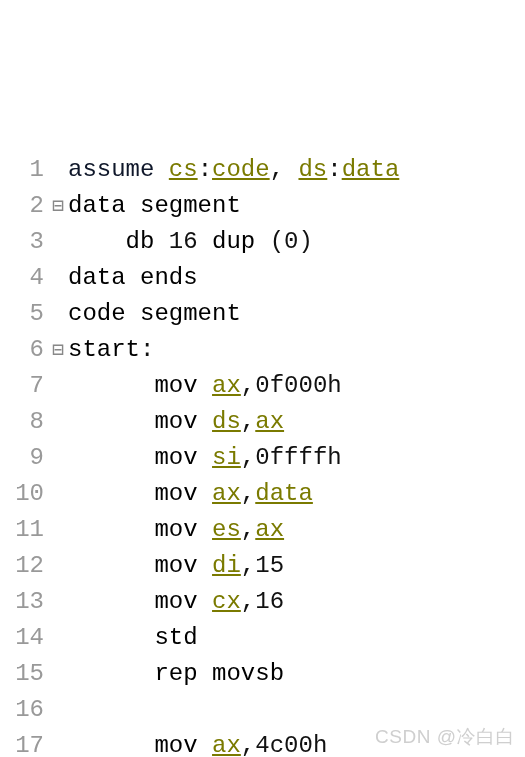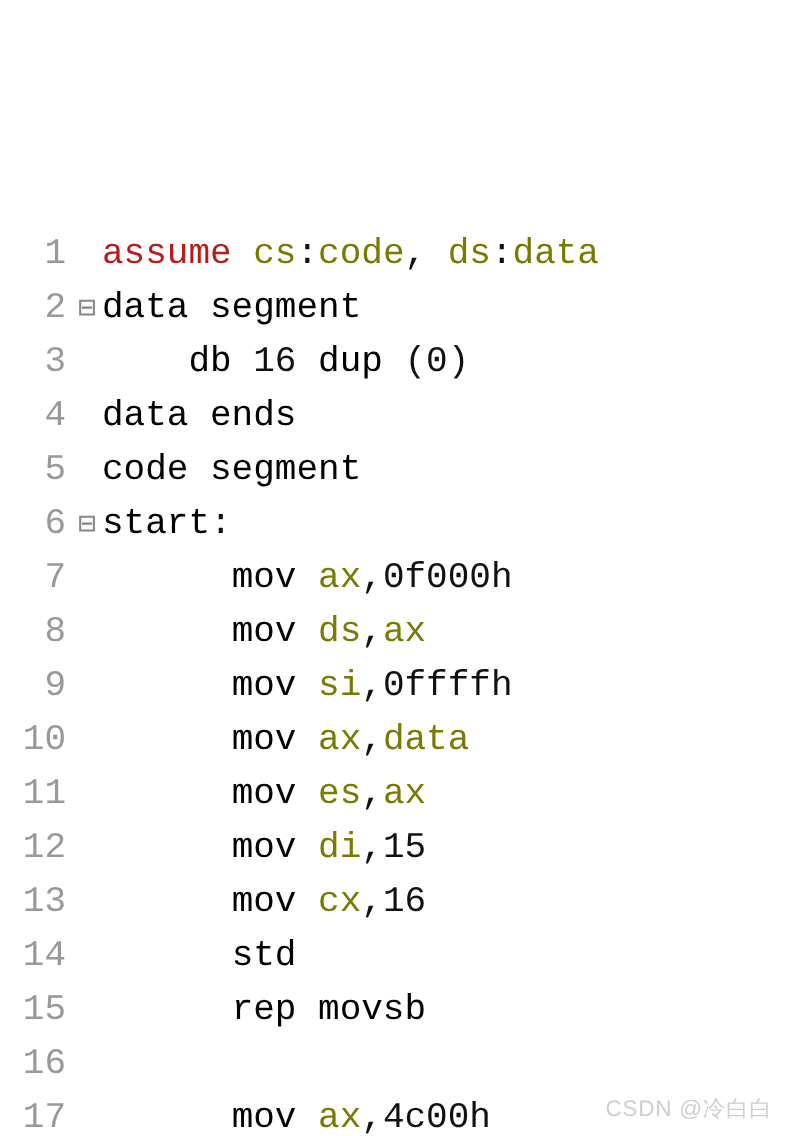--- a/index.html
+++ b/index.html
@@ -28,30 +28,30 @@
     color: #888888;
     width: 20px;
     text-align: center;
     user-select: none;
     flex-shrink: 0;
     font-size: 20px;
   }
   .code {
     flex: 1;
   }
-  .kw-red { color: #b91c1c; }
+  .kw-red { color: #0f172a; }
   .kw-blue { color: #000000; }
-  .ident { color: #7a7a00; }
+  .ident { color: #7a7a00; text-decoration: underline; }
   .num { color: #111111; }
   .punct { color: #111111; }
   .watermark {
     position: fixed;
     right: 10px;
     bottom: 6px;
-    font-size: 15px;
+    font-size: 19px;
     color: #cfcfcf;
     font-family: sans-serif;
     letter-spacing: 0.5px;
   }
 </style>
 </head>
 <body>
 
 
 

